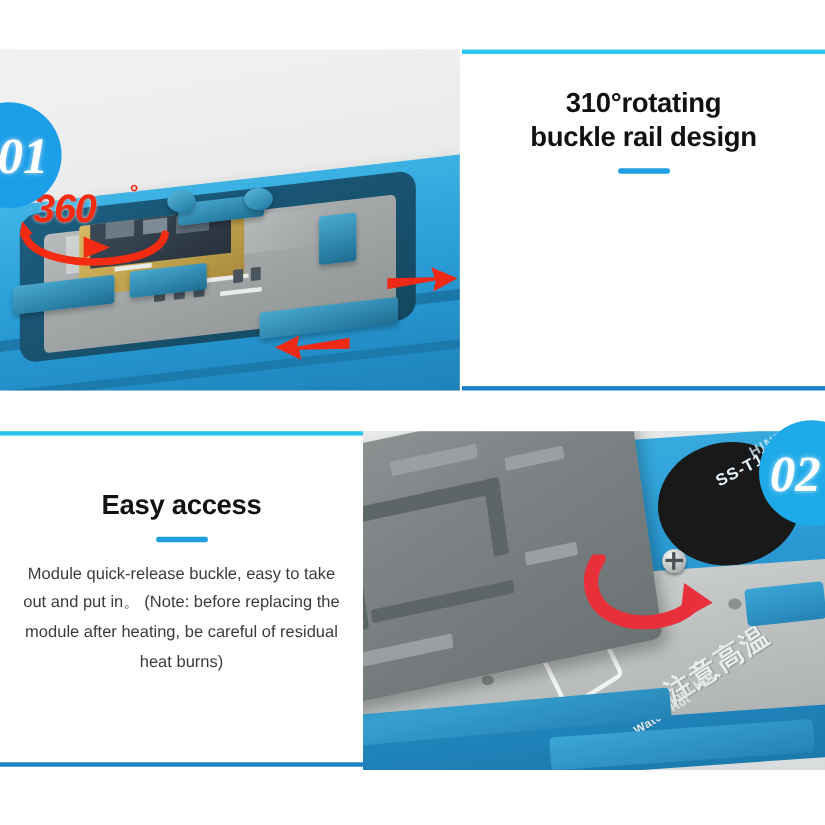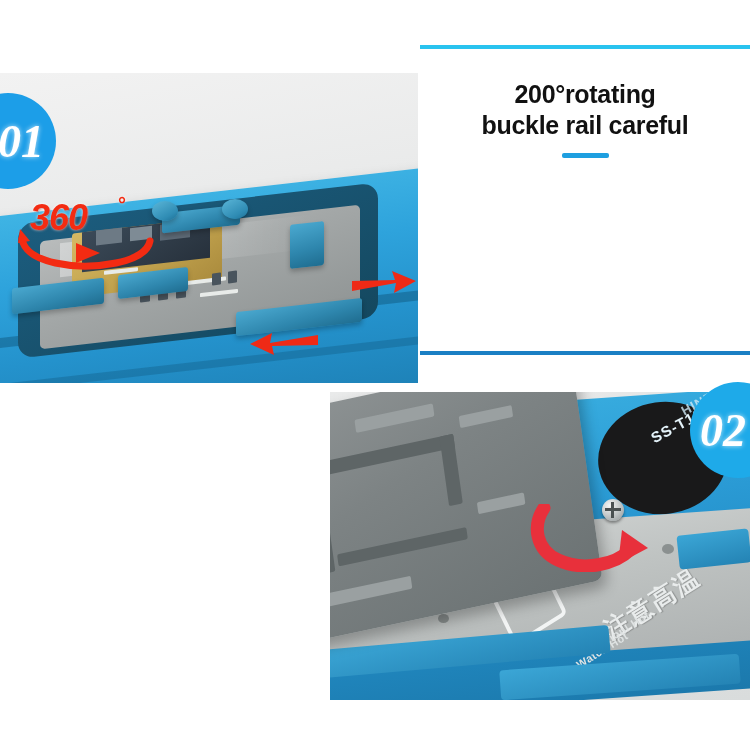--- a/index.html
+++ b/index.html
@@ -9,21 +9,21 @@
     font-family: "Liberation Sans", sans-serif;
     overflow: hidden;
   }
   .page { position: relative; width: 750px; height: 750px; background: #fff; }
 
   
   .section-one { position: absolute; left: 0; top: 45px; width: 750px; height: 310px; }
 
   .photo-one {
     position: absolute; left: 0; top: 0; width: 418px; height: 310px;
-    background: #eceded; overflow: hidden; margin-top: 28px;
+    background: #eceded; overflow: hidden;
   }
   
   .backdrop {
     position: absolute; inset: 0;
     background: linear-gradient(170deg,#f2f2f2 0%,#e9eaea 45%,#dcdddd 100%);
   }
   
   .machine-body {
     position: absolute; left: -30px; top: 118px; width: 500px; height: 230px;
     background: linear-gradient(178deg,#3fb4e4 0%,#2ea3dc 30%,#2492cc 62%,#1d7fb4 100%);
@@ -276,31 +276,36 @@
       <svg class="arrow-lr" style="left:248px;top:252px;width:70px;height:34px;" viewBox="0 0 70 34">
         <path d="M70,10 L22,18 L24,8 L2,19 L26,30 L24,21 L70,20 Z" fill="#ee2a16"></path>
       </svg>
       <svg class="arrow-lr" style="left:352px;top:196px;width:66px;height:34px;" viewBox="0 0 66 34">
         <path d="M0,22 L44,14 L42,24 L64,12 L40,2 L43,11 L0,12 Z" fill="#ee2a16"></path>
       </svg>
     </div>
 
     <div class="card-one">
       <div class="heading">
-        <span>200°rotating</span><br>
-        <span>buckle rail careful</span>
+        <span>310°rotating</span><br>
+        <span>buckle rail design</span>
       </div>
       <div class="rule"></div>
     </div>
 
     <div class="badge badge-01">01</div>
   </div>
 
   <div class="section-two">
 
+    <div class="card-two">
+      <div class="heading small">Easy access</div>
+      <div class="rule"></div>
+      <div class="body-text b2">Module quick-release buckle, easy to take out and put in。 (Note: before replacing the module after heating, be careful of residual heat burns)</div>
+    </div>
 
     <div class="photo-two">
       <div class="p2-bg"></div>
       <div class="p2-machine"></div>
       <div class="p2-dark-circle"></div>
       <div class="p2-steel"></div>
 
       <div class="hole" style="left:16px;top:200px;width:11px;height:9px;"></div>
       <div class="hole" style="left:108px;top:222px;width:11px;height:9px;"></div>
       <div class="hole" style="left:215px;top:162px;width:11px;height:9px;"></div>

